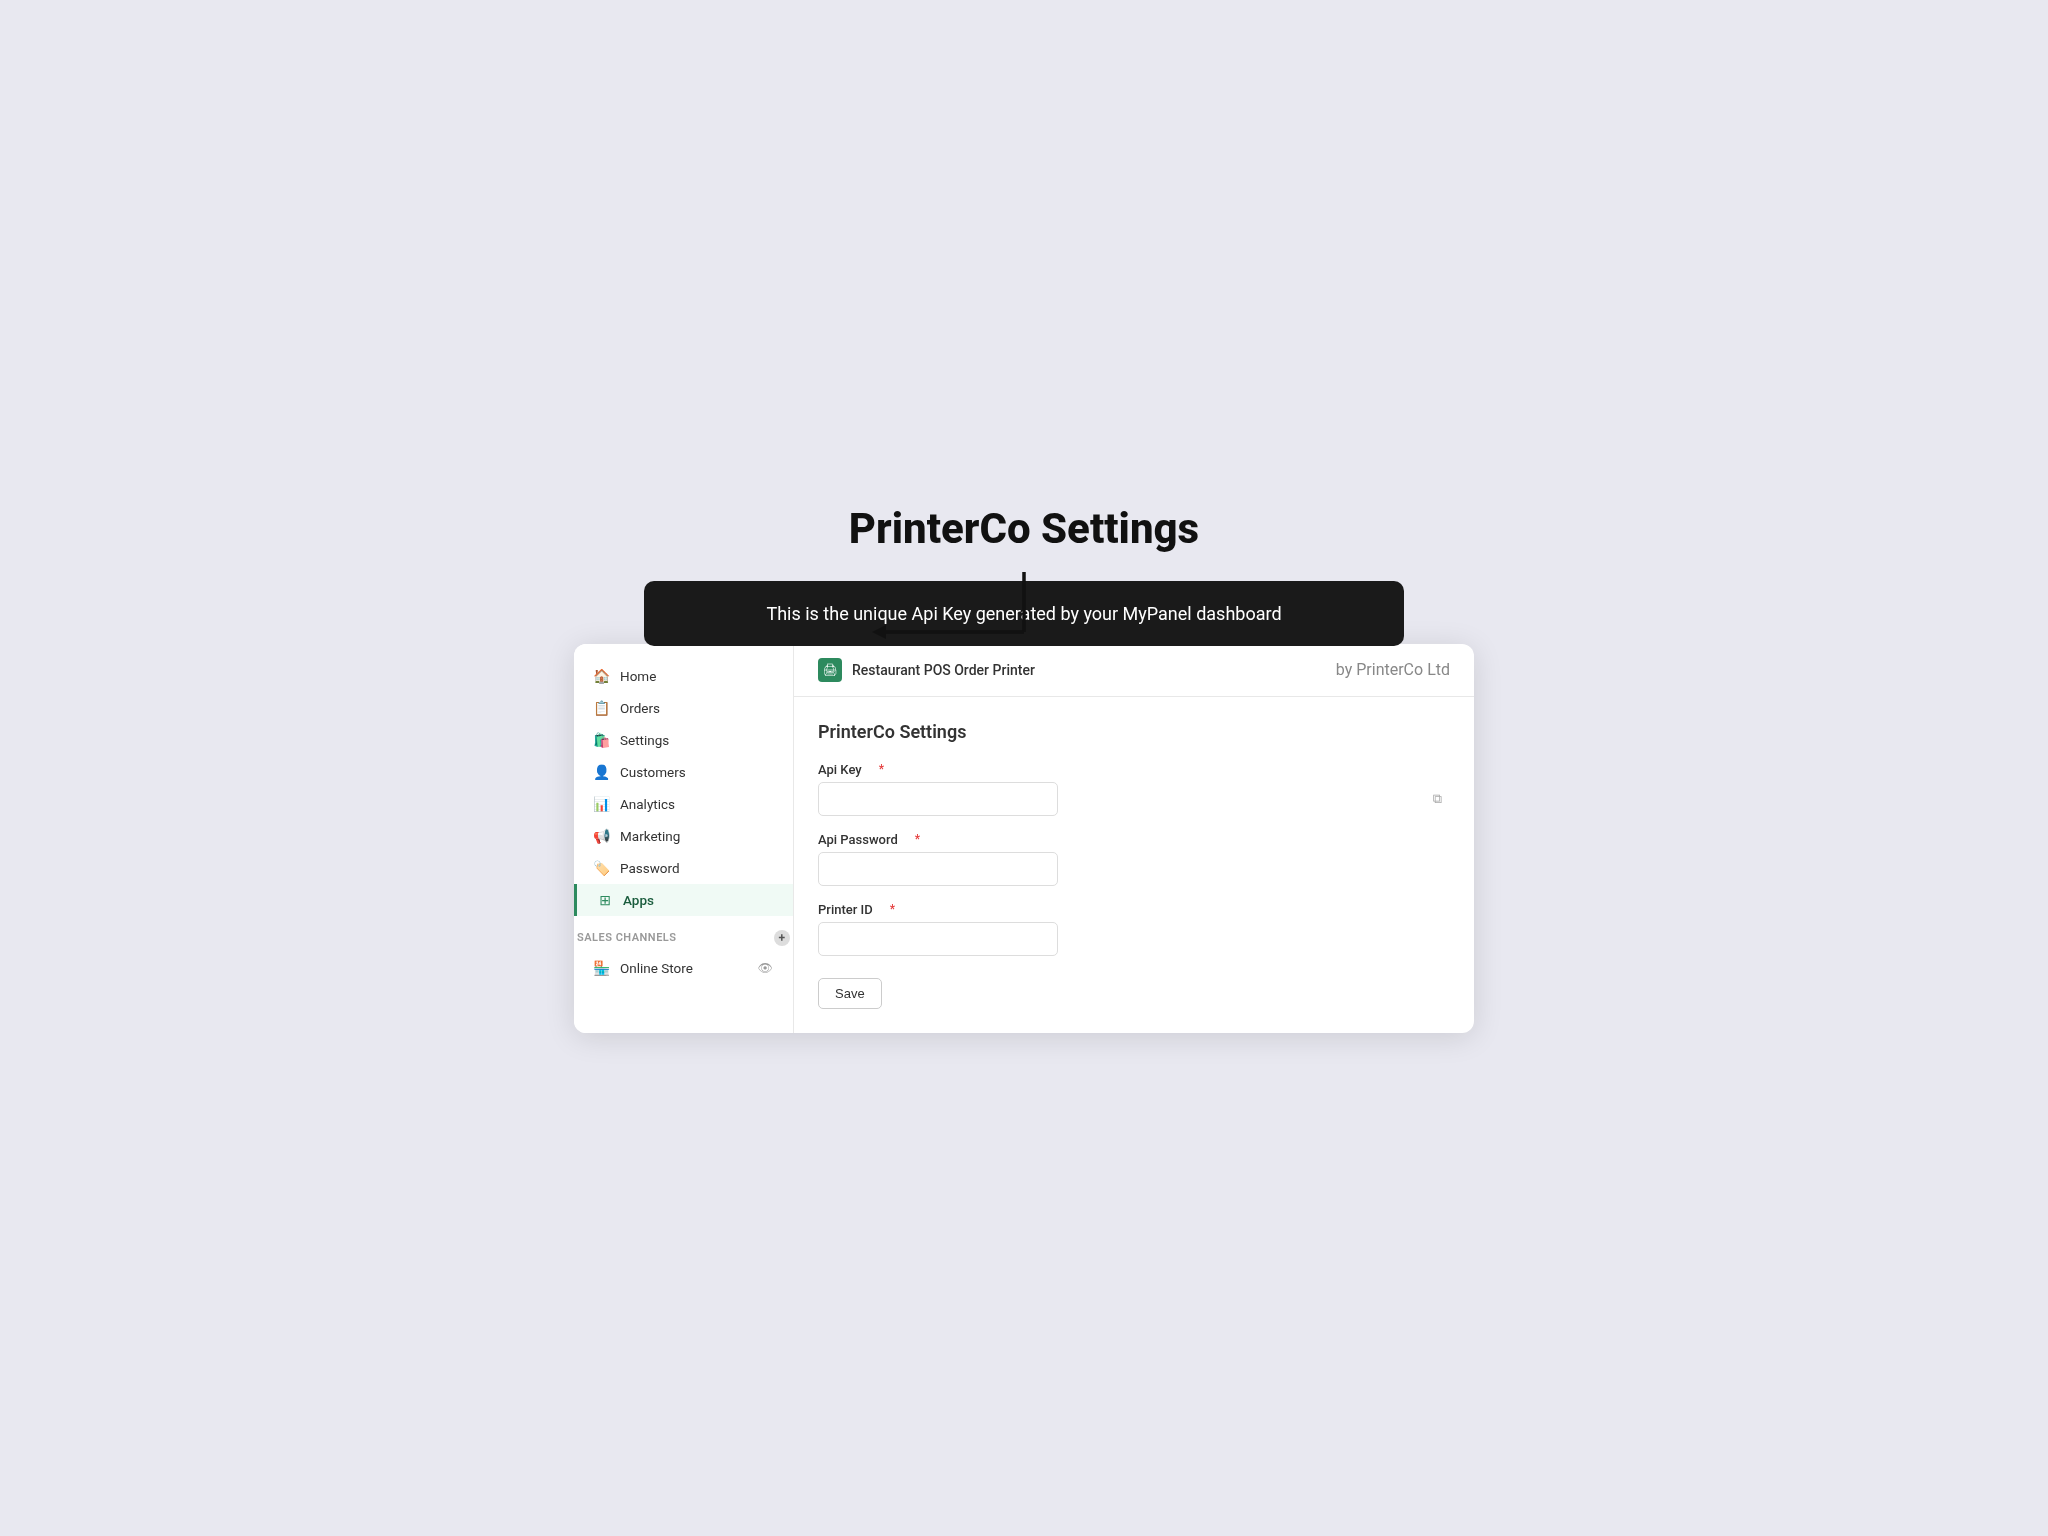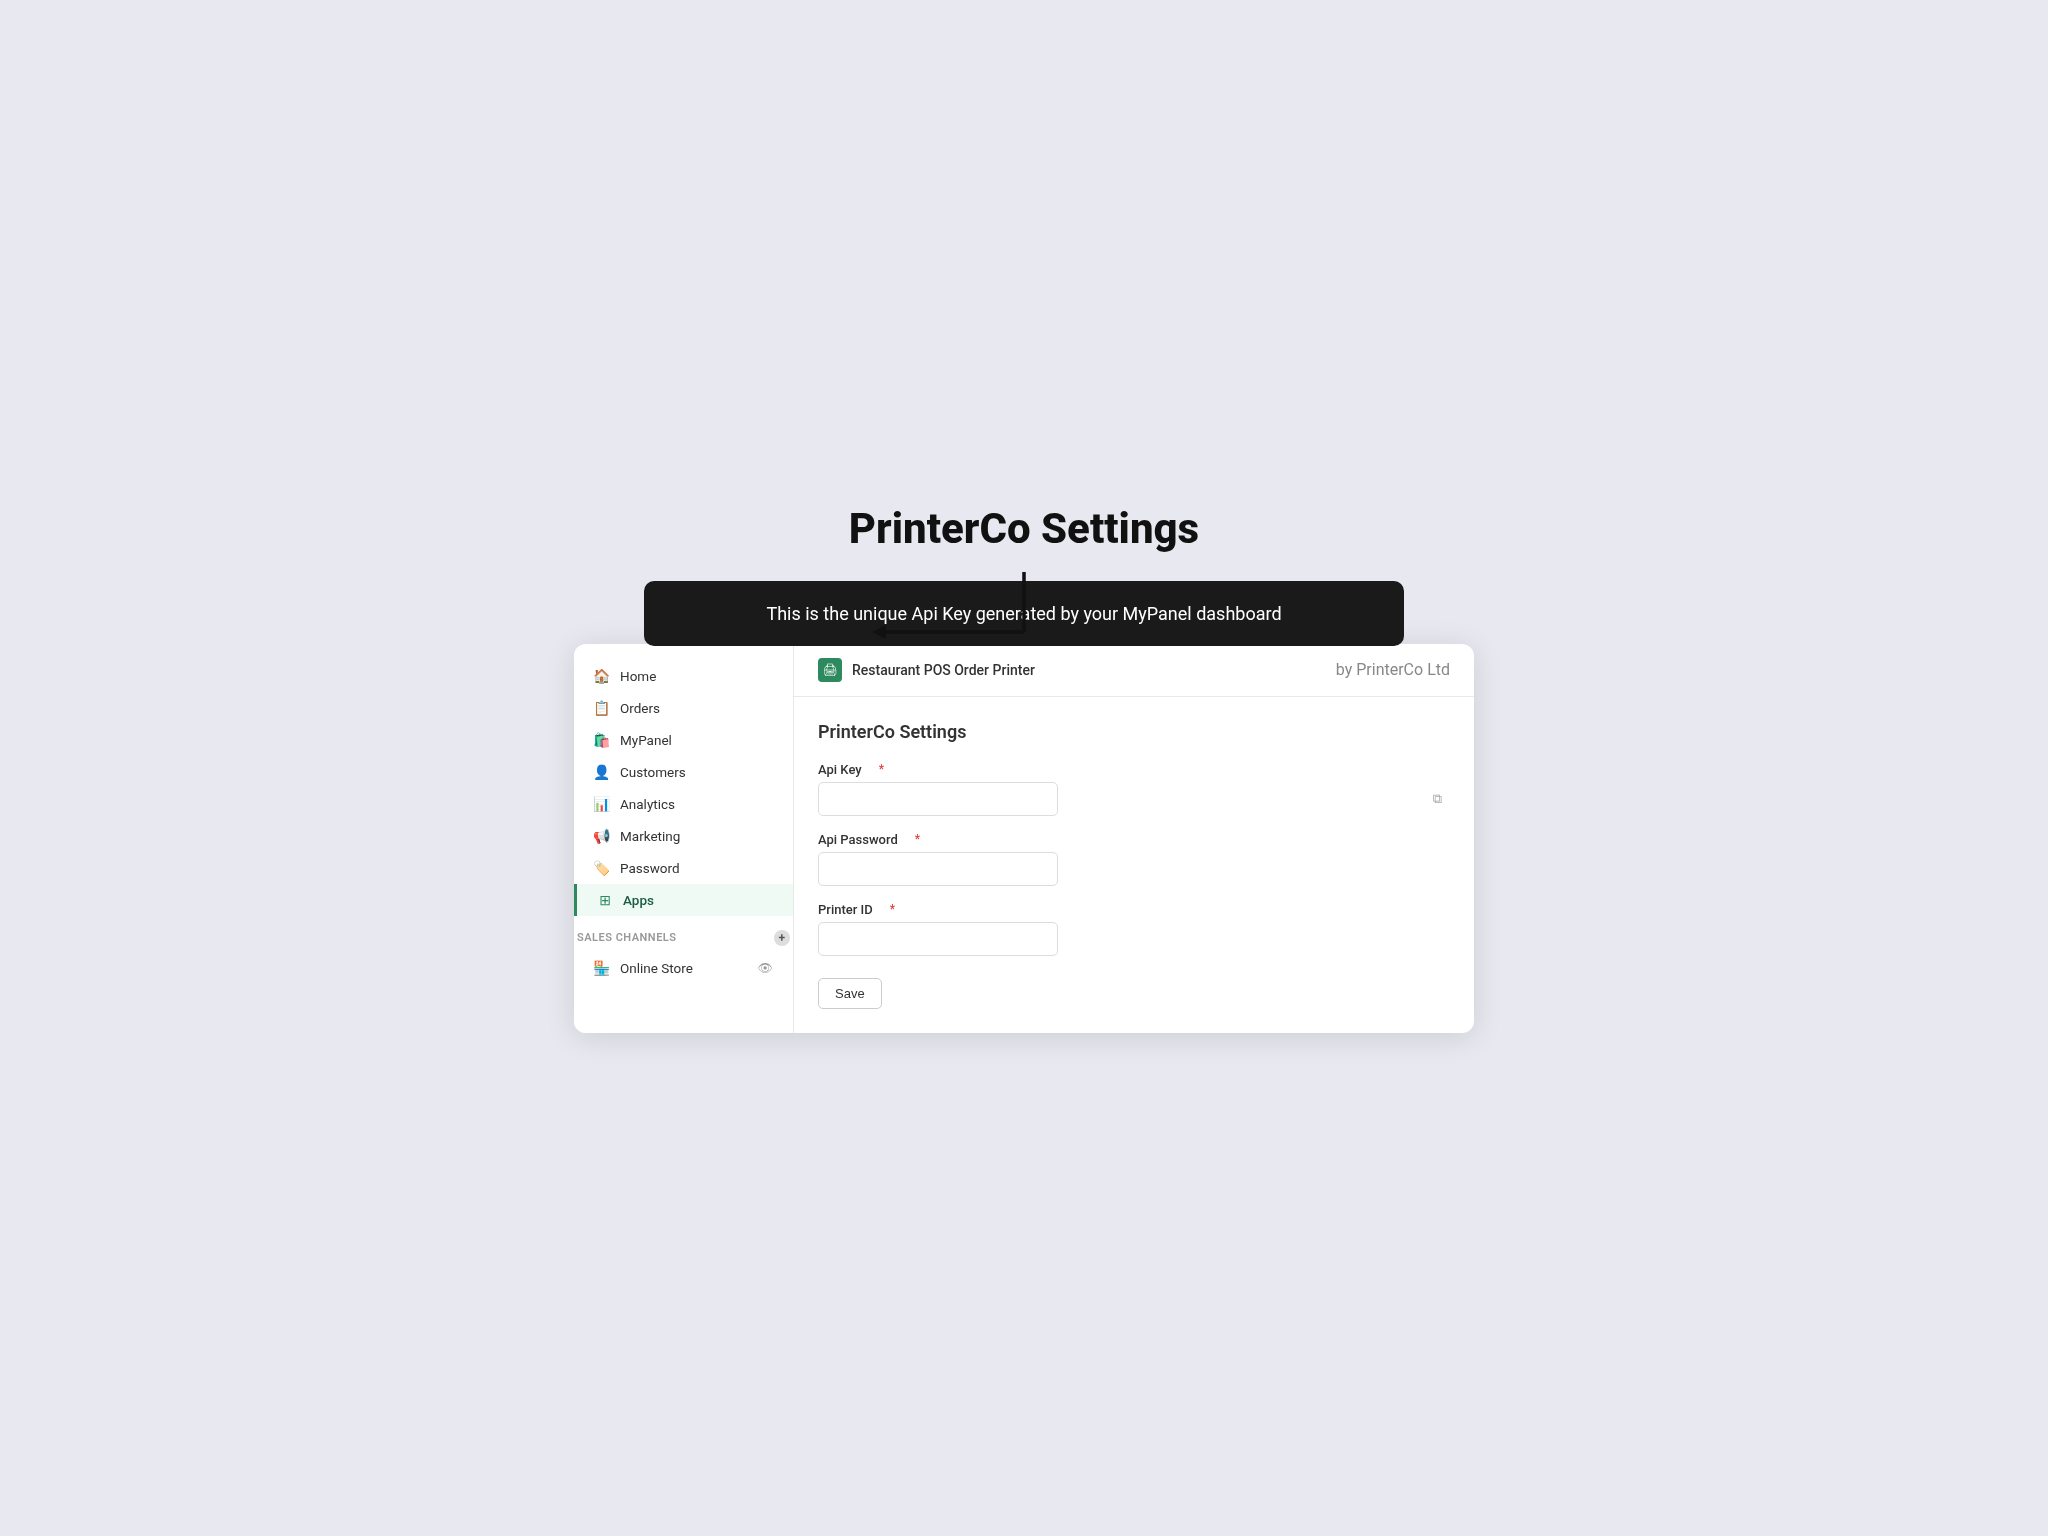--- a/index.html
+++ b/index.html
@@ -298,21 +298,21 @@
             <span>Home</span>
           </div>
 
           <div class="sidebar-item">
             <span class="icon">📋</span>
             <span>Orders</span>
           </div>
 
           <div class="sidebar-item">
             <span class="icon">🛍️</span>
-            <span>MyPanel</span>
+            <span>Settings</span>
           </div>
 
           <div class="sidebar-item">
             <span class="icon">👤</span>
             <span>Customers</span>
           </div>
 
           <div class="sidebar-item">
             <span class="icon">📊</span>
             <span>Analytics</span>

